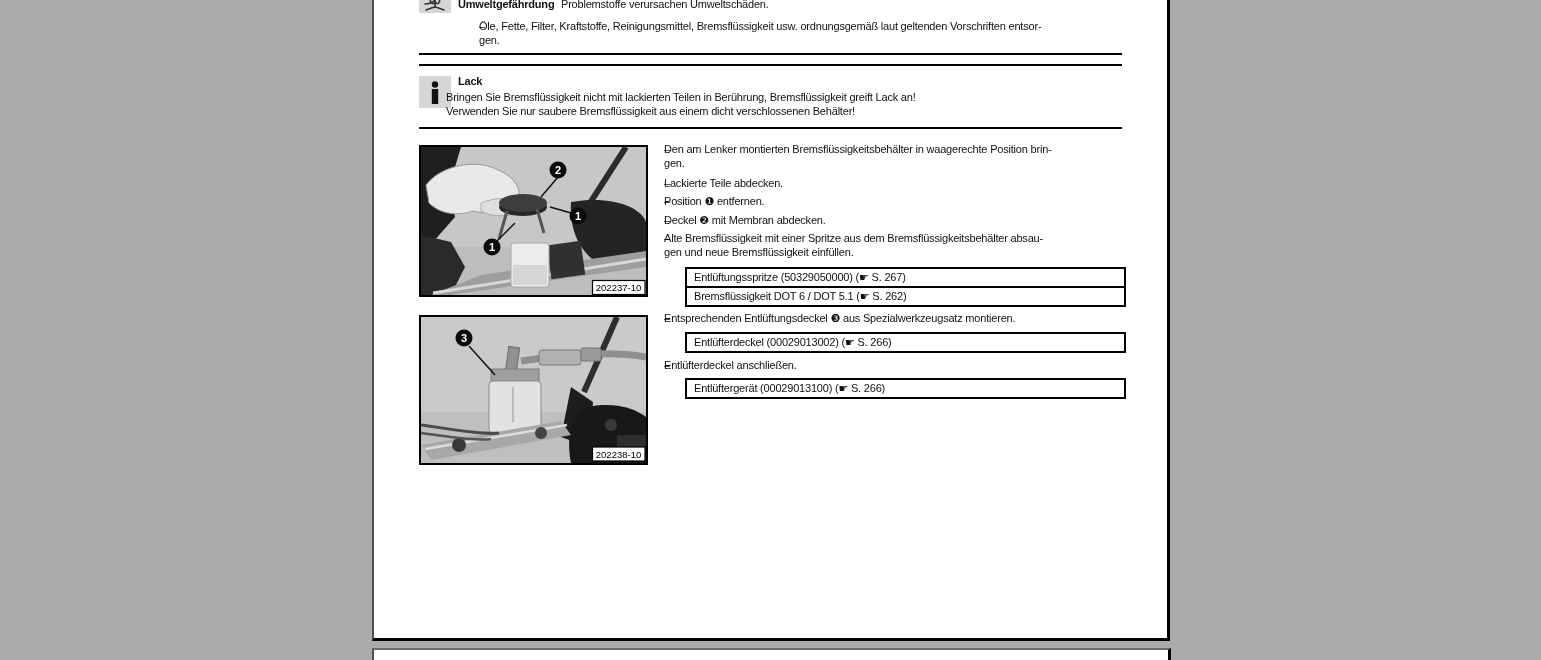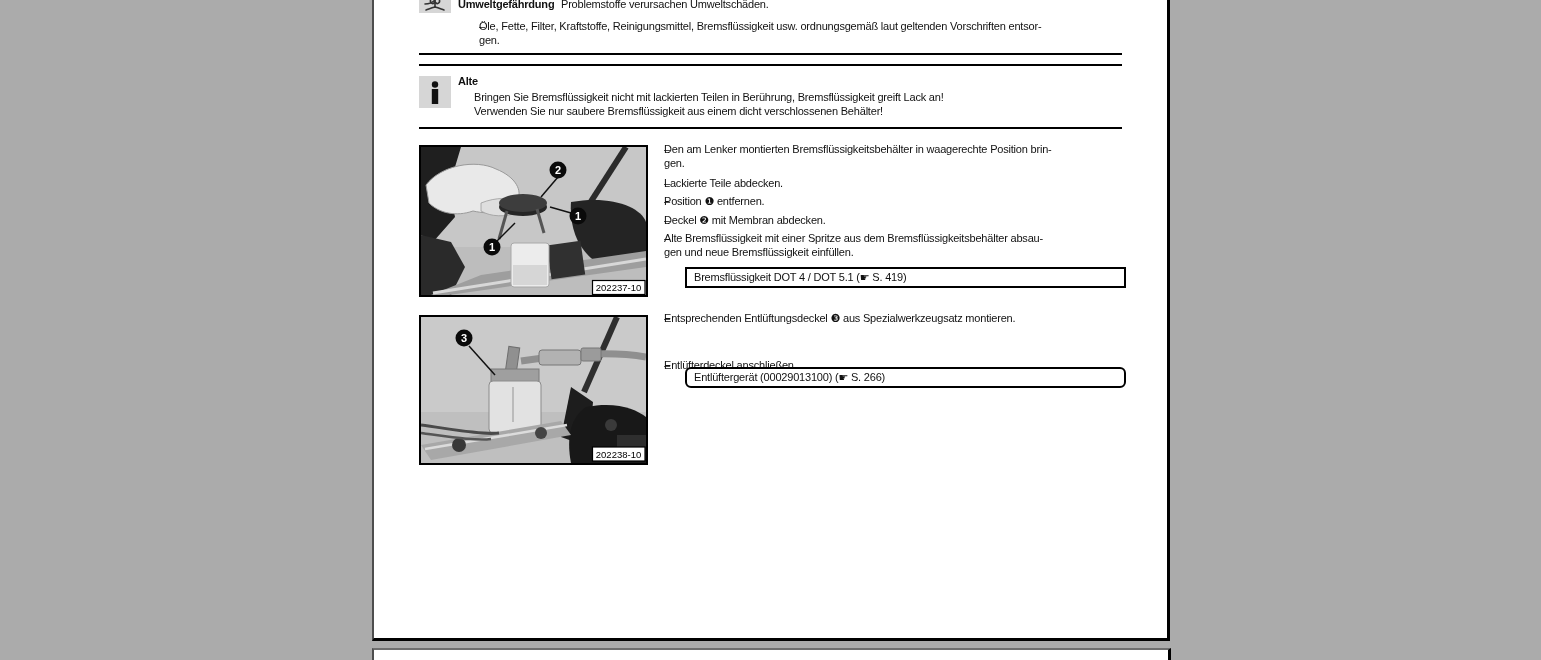--- a/index.html
+++ b/index.html
@@ -67,22 +67,22 @@
 
   <div class="rule" style="top:73px;"></div>
   <div class="rule" style="top:84px;"></div>
 
   <div class="icon-box" style="left:45px;top:96px;">
     <svg viewBox="0 0 32 32" width="32" height="32">
       <circle cx="16" cy="8.5" r="3.2" fill="#111"></circle>
       <rect x="12.8" y="13" width="6.4" height="15" fill="#111"></rect>
     </svg>
   </div>
-  <div class="txt bold" style="left:84px;top:94px;">Alte</div>
-  <div class="txt" style="left:100px;top:110px;">Bringen Sie Bremsflüssigkeit nicht mit lackierten Teilen in Berührung, Bremsflüssigkeit greift Lack an!
+  <div class="txt bold" style="left:84px;top:94px;">Lack</div>
+  <div class="txt" style="left:72px;top:110px;">Bringen Sie Bremsflüssigkeit nicht mit lackierten Teilen in Berührung, Bremsflüssigkeit greift Lack an!
 Verwenden Sie nur saubere Bremsflüssigkeit aus einem dicht verschlossenen Behälter!</div>
 
   <div class="rule" style="top:147px;"></div>
 
   <div class="figure" style="top:165px;height:148px;">
     <svg viewBox="0 0 225 148">
       <rect width="225" height="148" fill="#c7c7c7"></rect>
       <rect y="100" width="225" height="48" fill="#bdbdbd"></rect>
       <path d="M0,0 L40,0 L28,40 L34,70 L12,95 L0,88 Z" fill="#1f1f1f"></path>
       <path d="M0,88 L30,95 L44,120 L30,148 L0,148 Z" fill="#2a2a2a"></path>
@@ -172,33 +172,37 @@
     <span class="txt bullet-dash">–</span>
     <span class="txt">Deckel ❷ mit Membran abdecken.</span>
   </div>
   <div style="left:290px;top:251px;display:flex;position:absolute;">
     <span class="txt bullet-dash">–</span>
     <span class="txt">Alte Bremsflüssigkeit mit einer Spritze aus dem Bremsflüssigkeitsbehälter absau-
 gen und neue Bremsflüssigkeit einfüllen.</span>
   </div>
 
   <div class="ref-table" style="top:287px;">
-    <div class="row">Bremsflüssigkeit DOT 4 / DOT 5.1 (☛ S. 419)</div>
+    <div class="row">Entlüftungsspritze (50329050000) (☛ S. 267)</div>
+    <div class="row">Bremsflüssigkeit DOT 6 / DOT 5.1 (☛ S. 262)</div>
   </div>
 
   <div style="left:290px;top:331px;display:flex;position:absolute;">
     <span class="txt bullet-dash">–</span>
     <span class="txt">Entsprechenden Entlüftungsdeckel ❸ aus Spezialwerkzeugsatz montieren.</span>
   </div>
 
+  <div class="ref-table" style="top:352px;">
+    <div class="row">Entlüfterdeckel (00029013002) (☛ S. 266)</div>
+  </div>
 
   <div style="left:290px;top:378px;display:flex;position:absolute;">
     <span class="txt bullet-dash">–</span>
     <span class="txt">Entlüfterdeckel anschließen.</span>
   </div>
 
-  <div class="ref-table" style="top:387px;border-radius:6px;">
+  <div class="ref-table" style="top:398px;">
     <div class="row">Entlüftergerät (00029013100) (☛ S. 266)</div>
   </div>
 
 </div>
 
 <div class="page page2"></div>
 
 </body></html>

